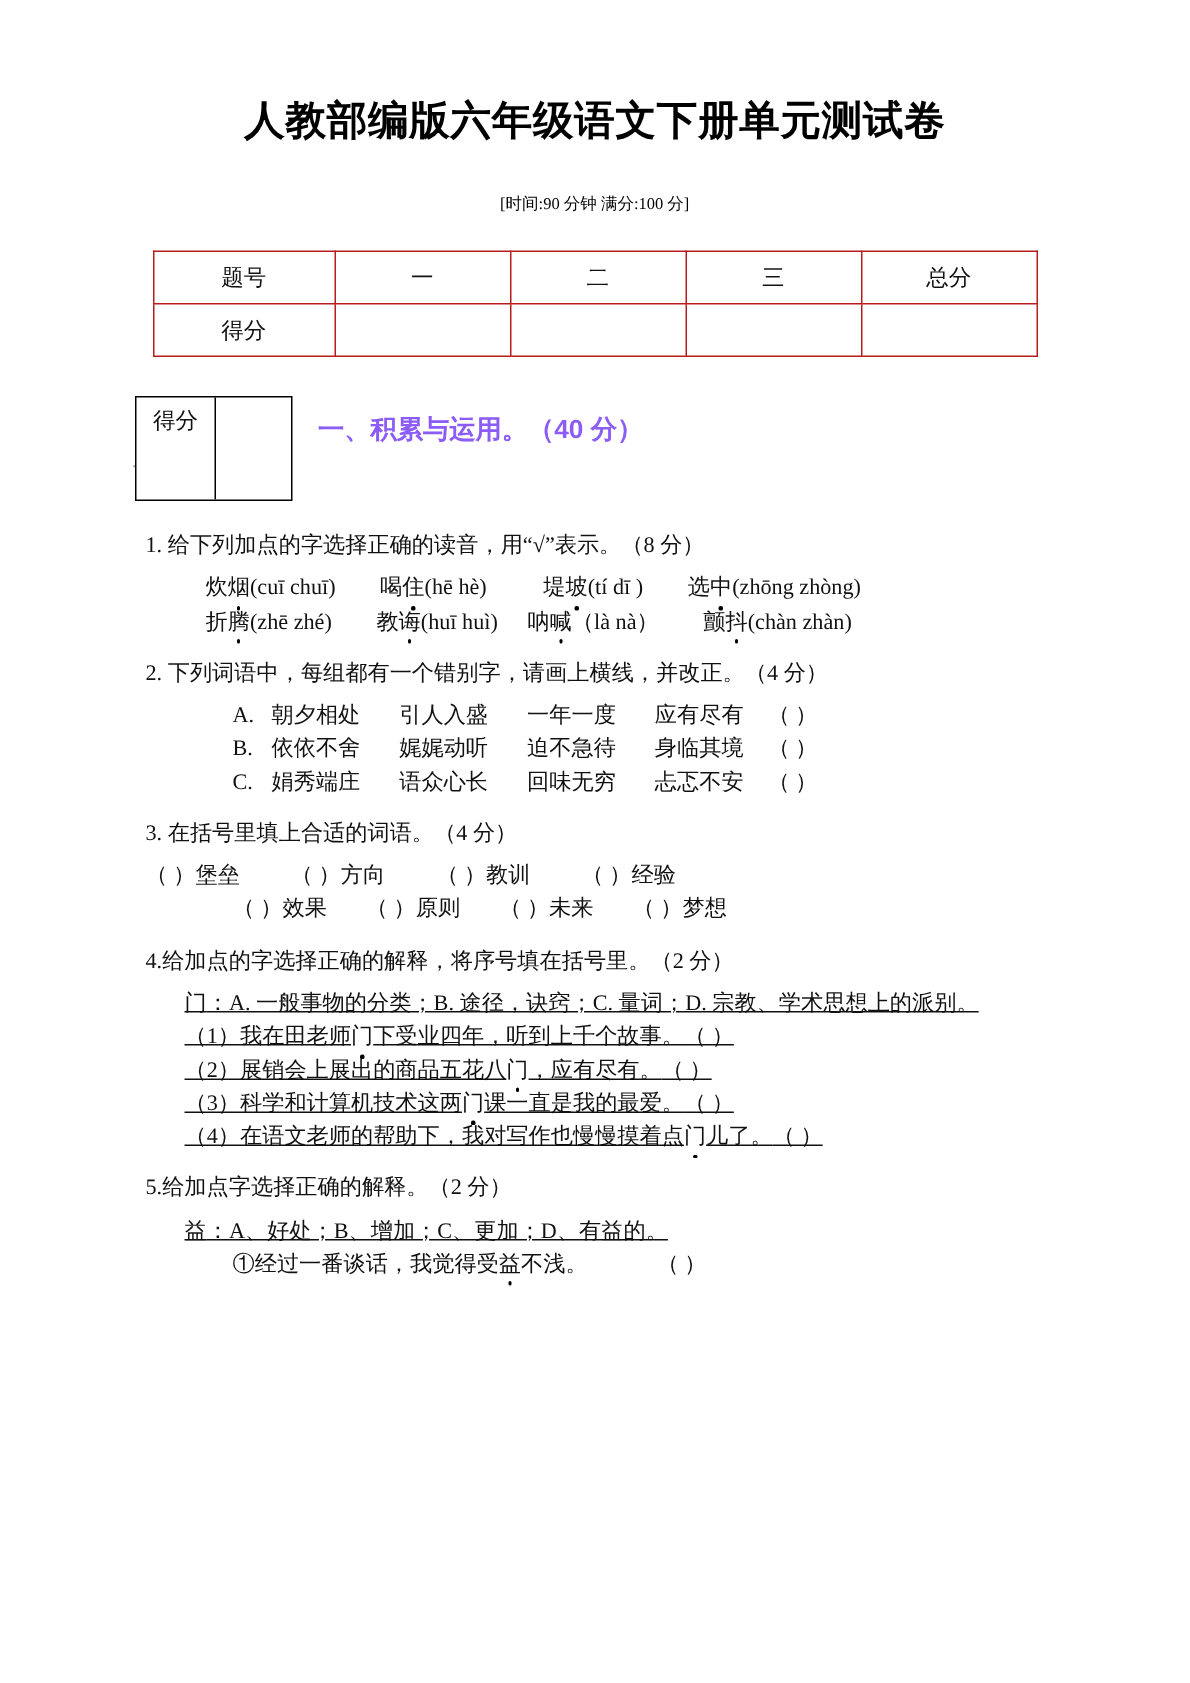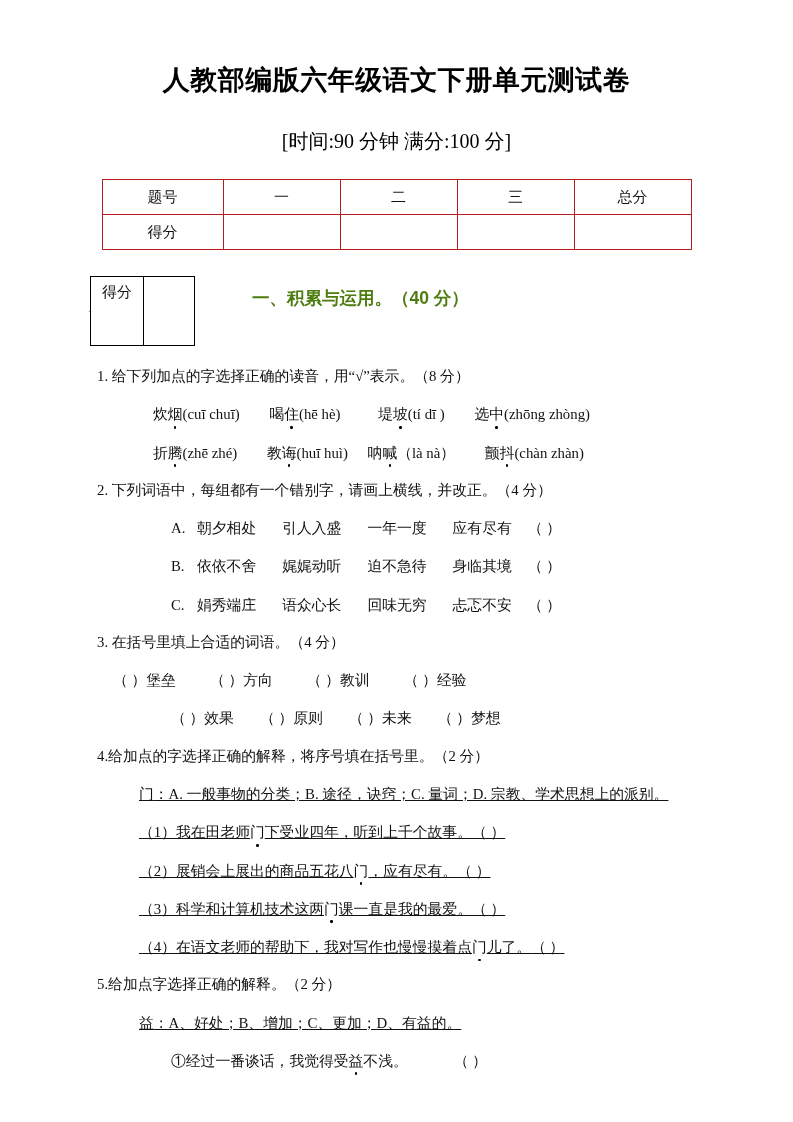--- a/index.html
+++ b/index.html
@@ -37,21 +37,21 @@
     text-align: center;
     font-family: "Liberation Sans", "DejaVu Sans", sans-serif;
     font-weight: bold;
     font-size: 19px;
     margin: 0;
     padding-top: 23px;
     color: #000;
   }
   .doc-meta {
     text-align: center;
-    font-size: 20px;
+    font-size: 11px;
     margin: 0;
     padding-top: 30px;
     color: #000;
   }
 
   
   .score-table-wrap {
     padding-top: 24px;
     display: flex;
     justify-content: center;
@@ -110,44 +110,43 @@
   .defen-box .cell-r {
     flex: 1;
   }
   .section-title {
     position: absolute;
     left: 212px;
     top: 10px;
     font-family: "Liberation Sans", "DejaVu Sans", sans-serif;
     font-weight: bold;
     font-size: 17.5px;
-    color: #4d7c0f;
+    color: #8b5cf6;
     white-space: nowrap;
-    margin-left: 40px;
   }
 
   
   .questions {
     padding-left: 97px;
     padding-right: 40px;
     margin-top: 18px;
   }
   .q-stem {
     font-size: 14.8px;
     line-height: 1.45;
     margin: 0 0 6px 0;
     white-space: nowrap;
   }
   .q-block { margin-bottom: 13px; }
 
   .row {
     font-size: 14.8px;
     line-height: 1.5;
     white-space: nowrap;
-    margin: 16px;
+    margin: 0;
   }
   .indent1 { padding-left: 26px; text-decoration: underline; }
   .indent2 { padding-left: 40px; }
   .indent3 { padding-left: 58px; }
 
   
   .dotchar {
     position: relative;
     display: inline-block;
   }

